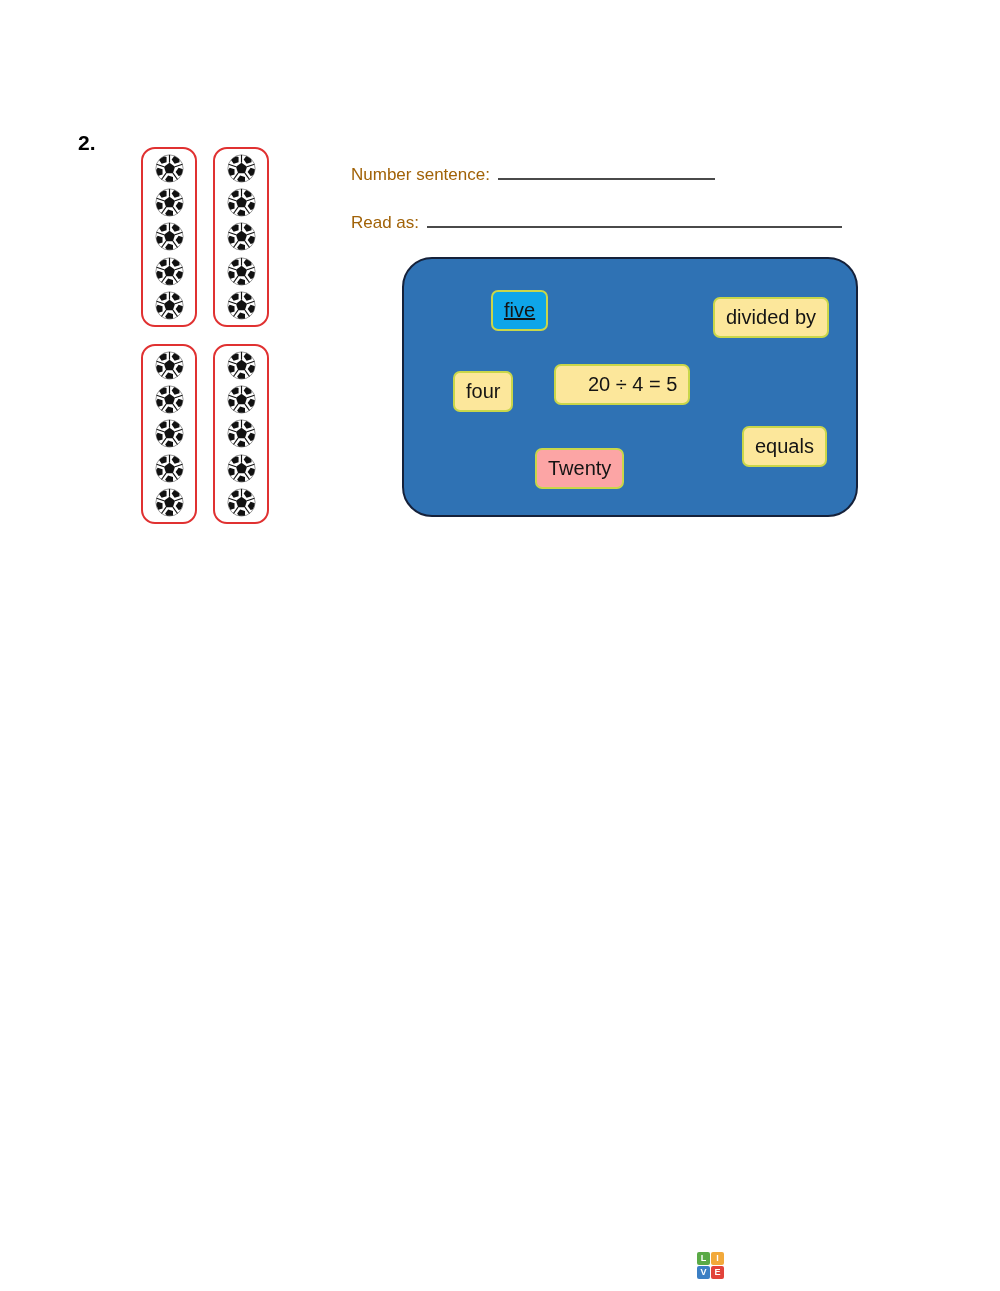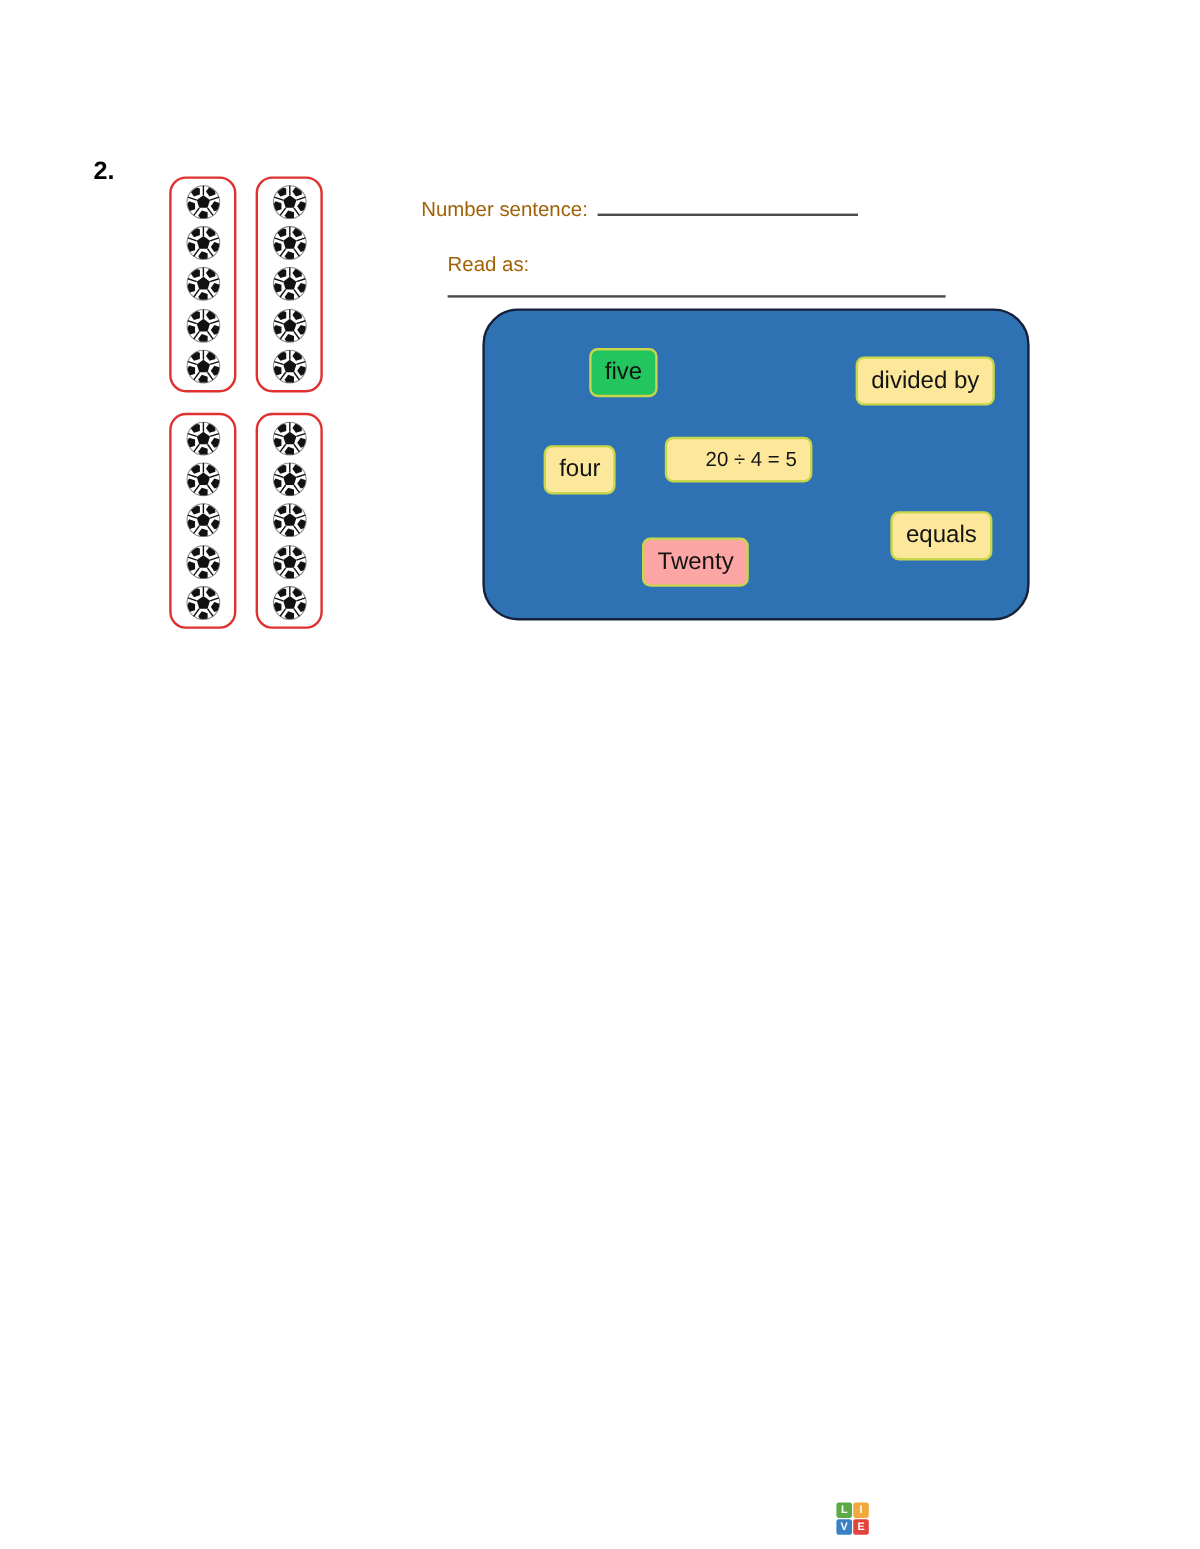--- a/index.html
+++ b/index.html
@@ -59,21 +59,21 @@
   .prompt-row {
     position: absolute;
     display: flex;
     align-items: baseline;
     font-size: 17px;
     font-family: "Liberation Sans", sans-serif;
     color: #a16207;
     white-space: nowrap;
   }
   #prompt-number-sentence { left: 351px; top: 163px; }
-  #prompt-read-as        { left: 365px; top: 211px; flex-direction: column; }
+  #prompt-read-as        { left: 351px; top: 211px; }
 
   .prompt-label { font-size: 17px; }
   .answer-line {
     display: inline-block;
     border-bottom: 2px solid #4a4a4a;
     height: 15px;
     margin-left: 8px;
   }
   #line-number-sentence { width: 217px; }
   #line-read-as { width: 415px; }
@@ -99,21 +99,21 @@
     font-size: 20px;
     font-family: "Liberation Sans", sans-serif;
     line-height: 1;
     padding: 8px 11px 9px 11px;
     box-sizing: border-box;
     white-space: nowrap;
   }
   .tile-five        { left: 87px;  top: 31px; }
   .tile-divided-by  { left: 265px; top: 38px; }
   .tile-four        { left: 18px;  top: 112px; margin-left: 31px; }
-  .tile-20div4eq5   { left: 150px; top: 105px; font-size: 17px; padding-left: 32px; }
+  .tile-20div4eq5   { left: 150px; top: 105px; font-size: 20px; padding-left: 32px; }
   .tile-equals      { left: 338px; top: 167px; }
   .tile-twenty      { left: 119px; top: 189px; }
 
   
   #lw-logo {
     position: absolute;
     left: 697px;
     top: 1248px;
     display: flex;
     align-items: center;
@@ -553,21 +553,21 @@
   <span class="prompt-label">Number sentence:</span>
   <span class="answer-line" id="line-number-sentence" style="width: 217px;"></span>
 </div>
 
 <div class="prompt-row" id="prompt-read-as">
   <span class="prompt-label">Read as:</span>
   <span class="answer-line" id="line-read-as" style="width: 415px;"></span>
 </div>
 
 <div id="word-bank" style="background: rgb(47, 114, 180);">
-  <div class="word-tile tile-five" style="background: #22c55e; border-color: rgb(201, 214, 73);">five</div>
+  <div class="word-tile tile-five" style="background: #0ea5e9; border-color: rgb(201, 214, 73); text-decoration: underline;">five</div>
   <div class="word-tile tile-divided-by" style="background: rgb(252, 231, 155); border-color: rgb(201, 214, 73); margin-left: 44px;">divided by</div>
   <div class="word-tile tile-four" style="background: rgb(252, 231, 155); border-color: rgb(201, 214, 73);">four</div>
   <div class="word-tile tile-20div4eq5" style="background: rgb(252, 231, 155); border-color: rgb(201, 214, 73);">20 ÷ 4 = 5</div>
   <div class="word-tile tile-equals" style="background: rgb(252, 231, 155); border-color: rgb(201, 214, 73); text-align: right;">equals</div>
   <div class="word-tile tile-twenty" style="background: #fca5a5; border-color: rgb(201, 214, 73); margin-left: 12px;">Twenty</div>
 </div>
 
 <div id="lw-logo">
   <div id="lw-logo-grid">
       <div class="lw-cell lw-cell-l" style="background: rgb(90, 170, 70);">L</div>

